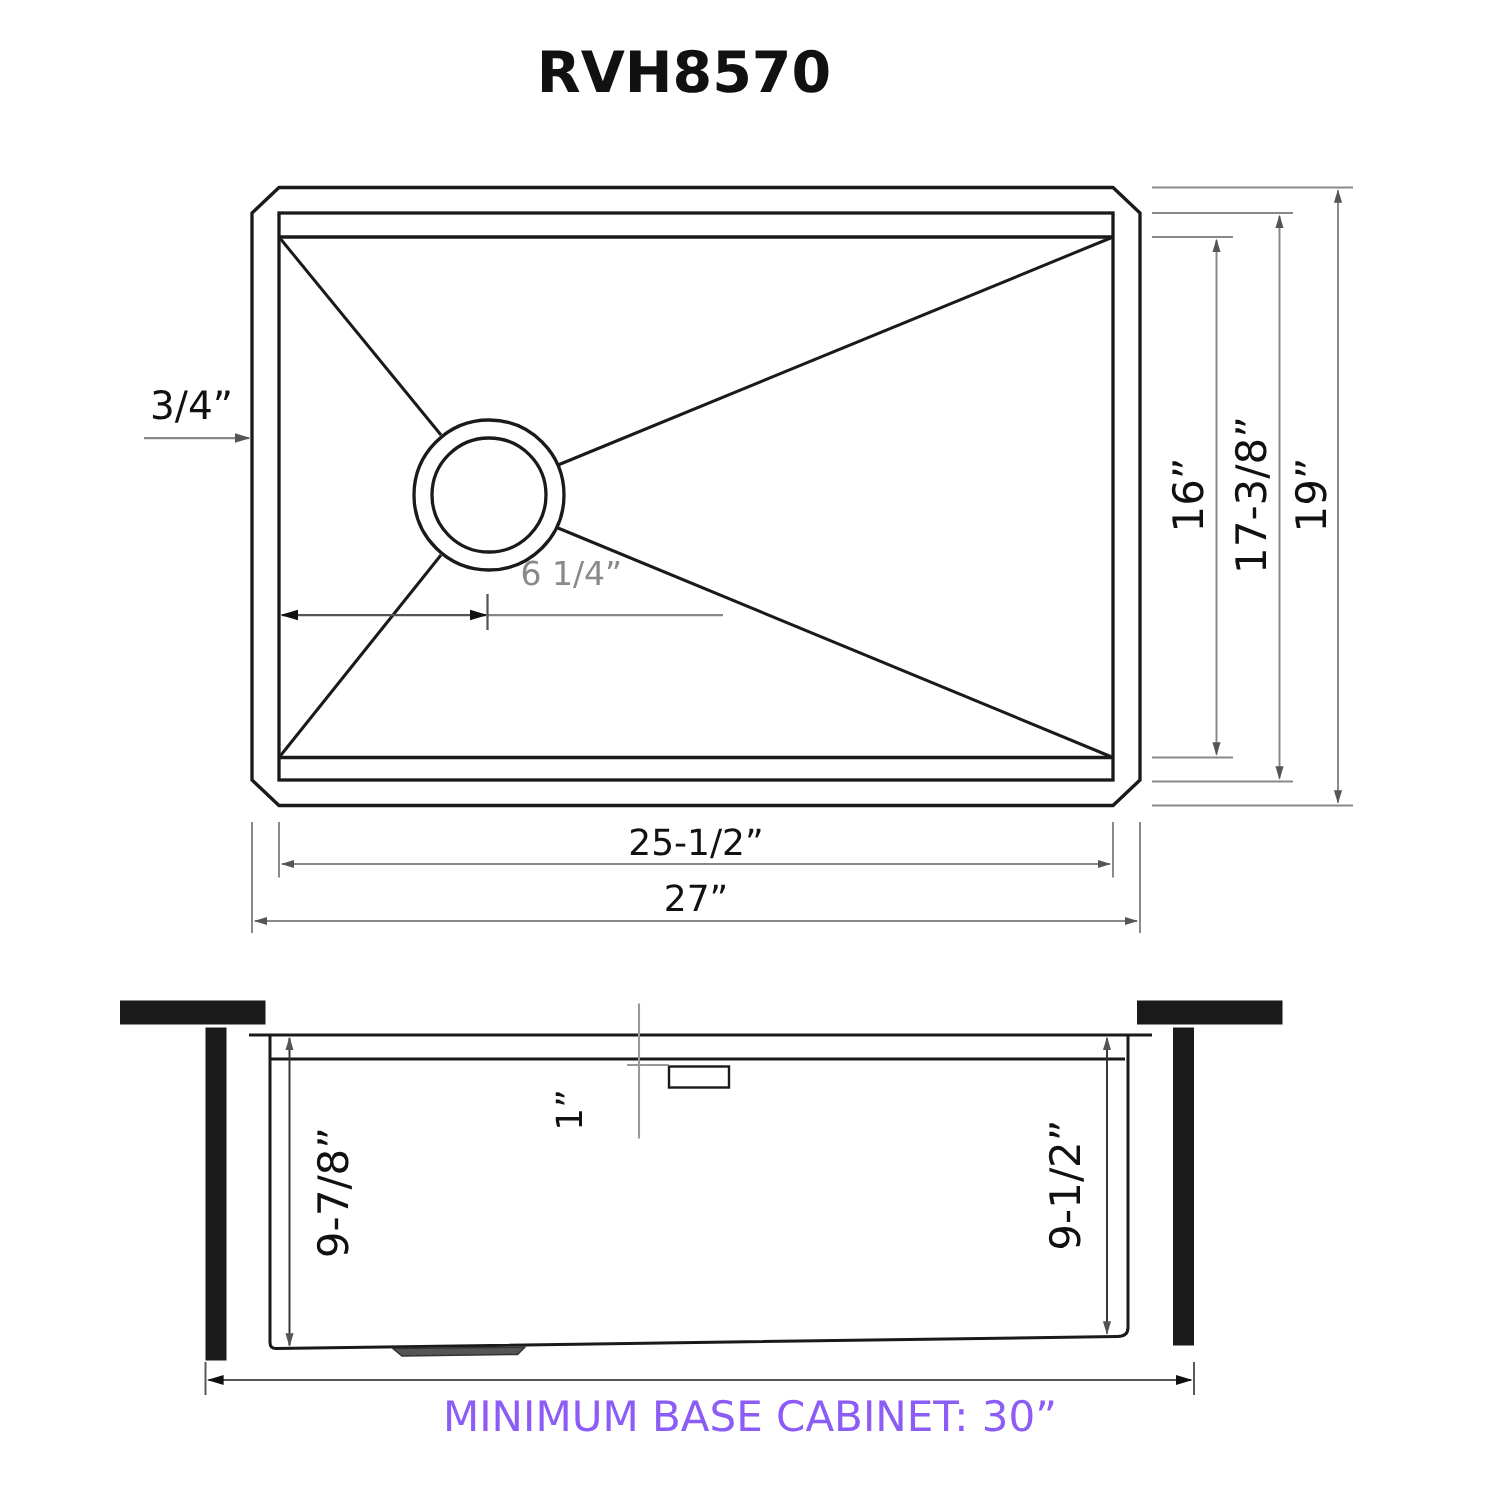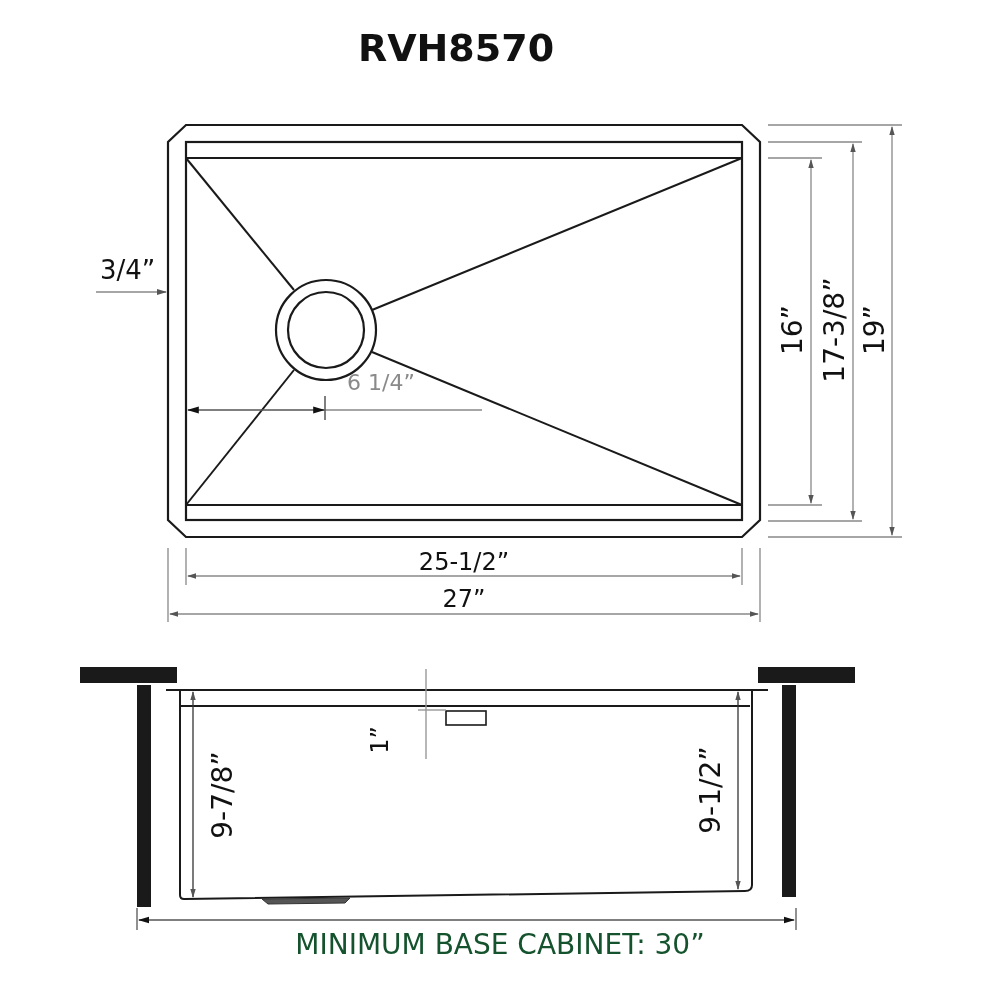--- a/index.html
+++ b/index.html
@@ -2,21 +2,21 @@
 <html><head>
   <meta charset="utf-8">
   <style>
     html, body { margin: 0; padding: 0; background: #ffffff; }
     body { width: 1000px; height: 1000px; position: relative; overflow: hidden; font-family: "Liberation Sans", sans-serif; }
     .title { position: absolute; left: 0; top: 26px; width: 912px; text-align: center; font-family: "DejaVu Sans", sans-serif; font-weight: bold; font-size: 38px; color: #111; letter-spacing: 0px; }
     svg { position: absolute; left: 0; top: 0; }
     .lbl { font-family: "DejaVu Sans", sans-serif; fill: #111; }
     .dim-b { font-size: 24px; }
     .dim-c { font-size: 22px; font-weight: normal; fill: #888; font-family: "DejaVu Sans", sans-serif; }
-    .footer { position: absolute; left: 0; top: 928px; width: 1000px; text-align: center; font-family: "DejaVu Sans", sans-serif; font-size: 28px; color: #14532d; }
+    .footer { position: absolute; left: 0; top: 928px; width: 1000px; text-align: center; font-family: "DejaVu Sans", sans-serif; font-size: 28px; color: #8b5cf6; }
   </style>
 </head>
 <body>
 
 <div class="title">RVH8570</div>
 
 <svg width="1000" height="1000" viewBox="0 0 1000 1000">
   <defs>
     <marker id="arr" viewBox="0 0 10 10" refX="9" refY="5" markerWidth="7" markerHeight="7" orient="auto-start-reverse">
       <path d="M0,2 L10,5 L0,8 z" fill="#555"></path>

